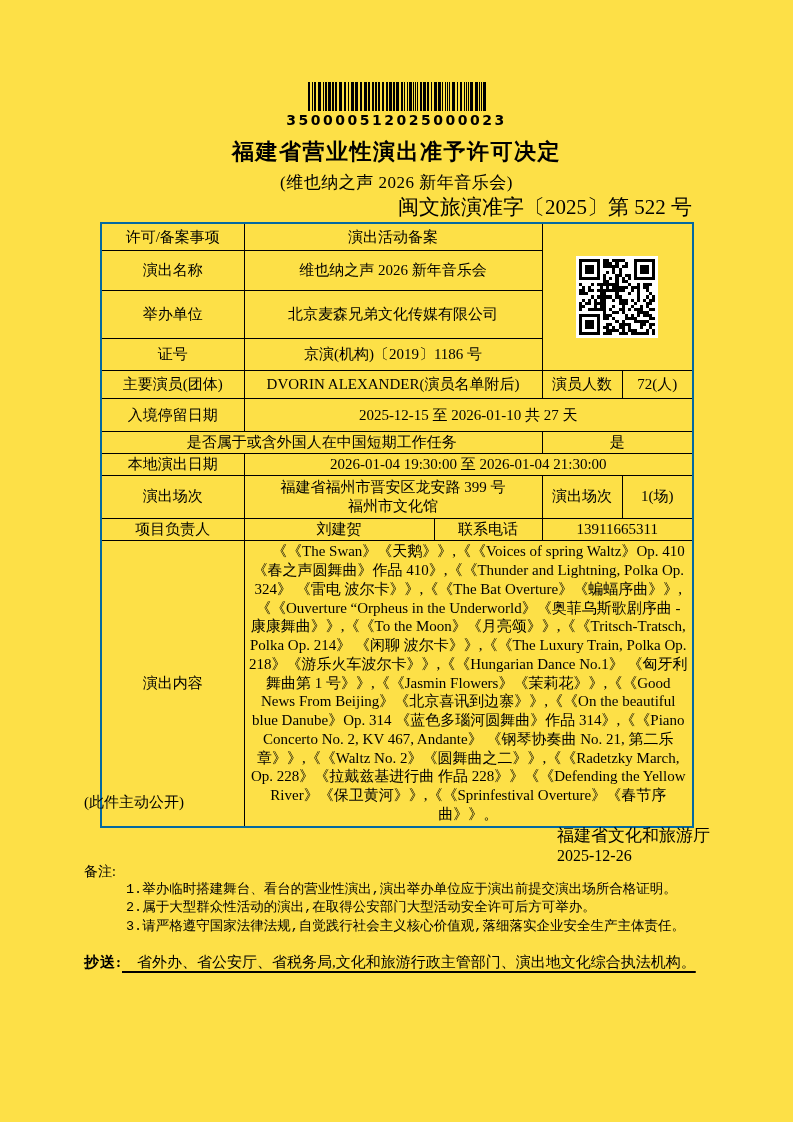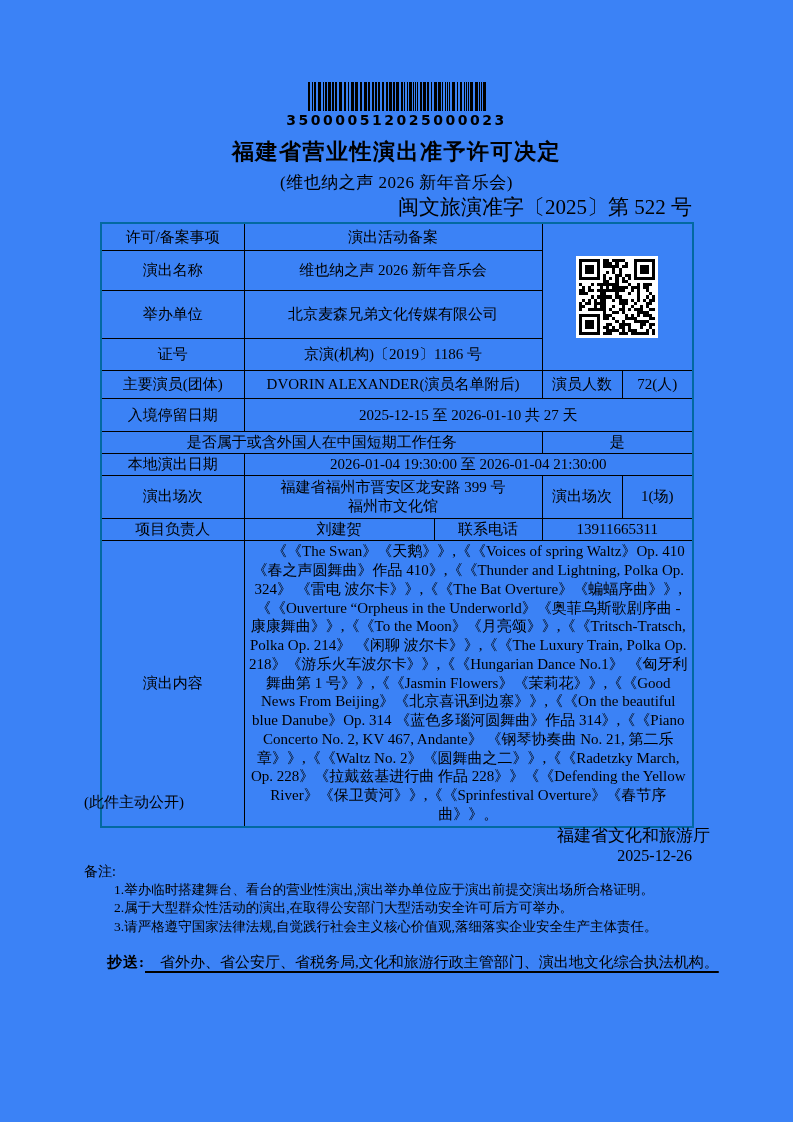--- a/index.html
+++ b/index.html
@@ -1,17 +1,17 @@
 <!DOCTYPE html>
 <html><head>
 <meta charset="utf-8">
 <style>
   html,body{margin:0;padding:0;background:#ffffff;}
   .page{
-    position:relative;width:793px;height:1122px;background:#3b82f6;overflow:hidden;
+    position:relative;width:793px;height:1122px;background:#fde047;overflow:hidden;
     font-family:"Liberation Serif","DejaVu Serif",serif;color:#000;
   }
   
   .barcode-block{position:absolute;top:82px;left:0;width:100%;text-align:center;}
   .barcode-svg{display:block;margin:0 auto;fill:#000;shape-rendering:crispEdges;}
   .barcode-number{
     font-family:"DejaVu Sans","Liberation Sans",sans-serif;font-weight:bold;
     font-size:14px;letter-spacing:2.5px;line-height:17px;margin-top:1px;
   }
   .title{
@@ -39,26 +39,26 @@
   td.cell-label{font-size:15px;}
   td.qr-cell{vertical-align:middle;}
   .qr-svg{display:block;margin:0 auto;fill:#000;shape-rendering:crispEdges;background:#fff;}
   td.content-cell{
     text-align:justify;vertical-align:middle;padding:4px 7px 4px 8px;
     font-size:15px;line-height:18.7px;
   }
   .content-text{text-indent:1.35em;}
   
   .disclosure{position:absolute;top:792px;left:84px;font-size:15px;line-height:20px;}
-  .issuer-block{position:absolute;top:825px;right:83px;text-align:right;}
+  .issuer-block{position:absolute;top:825px;right:83px;}
   .issuer-name{font-size:17px;line-height:21px;}
   .issuer-date{font-size:16px;line-height:20px;padding-right:18px;}
   .notes-label{position:absolute;top:862px;left:84px;font-size:14px;line-height:19px;}
-  .notes-list{position:absolute;top:881px;left:114px;width:606px;font-size:13.5px;line-height:18.3px;}
-  .cc-block{position:absolute;top:951px;left:84px;width:628px;font-size:15px;line-height:22px;margin-left:23px;}
+  .notes-list{position:absolute;top:881px;left:126px;width:606px;font-size:13.5px;line-height:18.3px;font-family:Liberation Mono, monospace;}
+  .cc-block{position:absolute;top:951px;left:84px;width:628px;font-size:15px;line-height:22px;}
   .cc-label{font-weight:bold;letter-spacing:1px;}
   .cc-text{
     text-decoration:underline;text-underline-offset:4px;text-decoration-thickness:1.5px;
   }
 </style>
 </head>
 <body>
 
 <div class="page">
 

